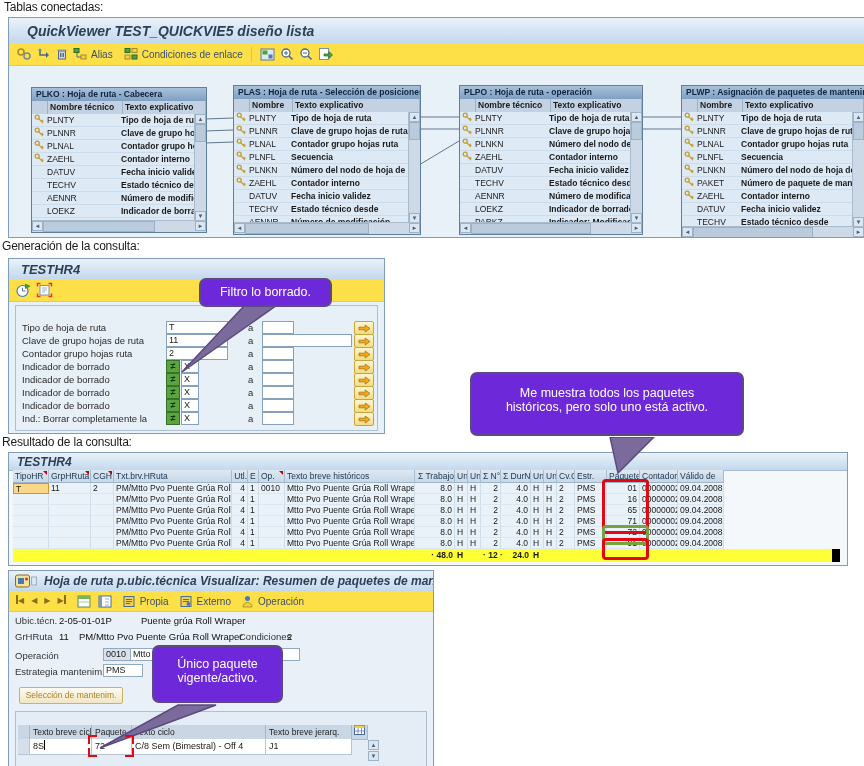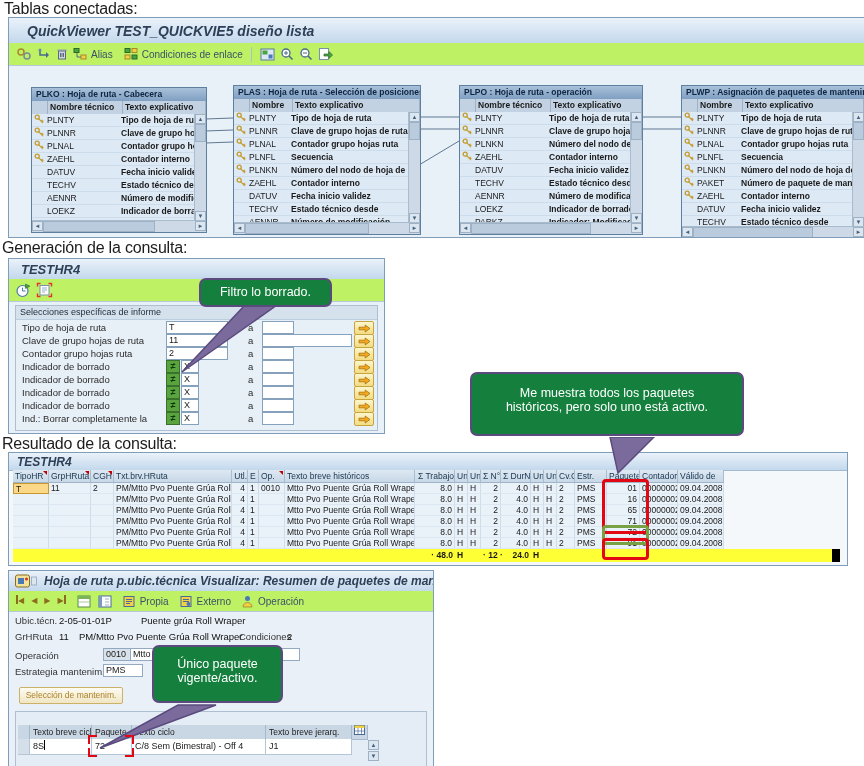--- a/index.html
+++ b/index.html
@@ -1,26 +1,26 @@
 <!DOCTYPE html>
 <html><head>
 <meta charset="utf-8">
 <style>
   html,body{margin:0;padding:0}
   body{width:864px;height:766px;position:relative;overflow:hidden;background:#fff;
        font-family:"Liberation Sans",sans-serif;color:#1a1a1a}
   .abs{position:absolute}
-  .heading{position:absolute;font-size:16px;color:#1c1c1c;letter-spacing:-0.2px}
+  .heading{position:absolute;font-size:12px;color:#1c1c1c;letter-spacing:-0.2px}
   
   .sapwin{position:absolute;border:1px solid #7f9db9;background:#e8f0f8;overflow:hidden}
   .titlebar{position:absolute;left:0;right:0;top:0;background:linear-gradient(#eaf2fa,#c3d8ec);
             border-bottom:1px solid #a3bad0;display:flex;align-items:center}
   .titletext{font-weight:bold;font-style:italic;color:#2e4058}
   .toolbar{position:absolute;left:0;right:0;display:flex;align-items:center;gap:5px;
-           background:#bef264;border-bottom:1px solid #b6c8da;padding-left:7px}
+           background:#fde047;border-bottom:1px solid #b6c8da;padding-left:7px}
   .tbicon{display:inline-flex;align-items:center;justify-content:center}
   .tblabel{font-size:10px;color:#3c5068;margin-left:-2px}
   .tbsep{width:1px;height:15px;background:#aebfd1;margin:0 3px}
   
   .panel{position:absolute;border:1px solid #5f7f9f;background:#7dd3fc;overflow:hidden}
   .ptitle{height:13px;line-height:13px;background:linear-gradient(#a9c1da,#7f9fc2);
           color:#0e2440;font-size:8.5px;font-weight:bold;padding-left:4px;white-space:nowrap;overflow:hidden}
   .pcols{display:flex;height:13px;line-height:13px;background:#c2d2e2;border-bottom:1px solid #8fa6bc;
          font-size:8.5px;font-weight:bold}
   .pcols span{border-right:1px solid #9db2c6;padding-left:2px;white-space:nowrap;overflow:hidden}
@@ -67,21 +67,21 @@
       white-space:nowrap;overflow:hidden;box-sizing:border-box}
   .hsort:after{content:"";position:absolute;right:1px;top:1px;border-left:4px solid transparent;border-top:4px solid #c00000}
   .rc{font-size:8.5px;line-height:11px;height:11px;background:#e9f1f9;border-right:1px solid #cfdde9;
       border-bottom:1px solid #dce7f1;padding:0 2px;white-space:nowrap;overflow:hidden;box-sizing:border-box}
   .cur{background:#fbd887;border:1px solid #c9972f}
   .tr{text-align:right}
   .rtotal{position:absolute;background:#ffff35}
   .tc{font-size:8.5px;font-weight:bold;line-height:13px;height:13px;padding:0 2px;white-space:nowrap;box-sizing:border-box}
   
   .annobox{position:absolute;border-radius:4px;z-index:6}
-  .callout{position:absolute;background:#15803d;border:2px solid #5a4a7e;border-radius:7px;color:#fff;
+  .callout{position:absolute;background:#6d28d9;border:2px solid #5a4a7e;border-radius:7px;color:#fff;
            text-align:center;z-index:8;font-size:12.5px}
   .ctail{position:absolute;z-index:7}
   
   .dlabel{position:absolute;font-size:9.5px;color:#333;white-space:nowrap}
   .dvalue{position:absolute;font-size:9.5px;color:#111;white-space:nowrap}
   .dinput{position:absolute;background:#fff;border:1px solid #92aac1;font-size:9px;line-height:11px;padding-left:2px;
           white-space:nowrap;overflow:hidden}
   .dgray{background:#d9e1ea}
   .mbtn{position:absolute;background:linear-gradient(#fdfbf2,#f1e6c4);border:1px solid #cbb269;border-radius:2px;
         font-size:8.5px;color:#ab8127;text-align:center;line-height:14px}
@@ -530,21 +530,20 @@
           <g stroke="#e23333" stroke-width="1.4" fill="none">
             <path d="M1.5 4.5 V1.5 H4.5"></path>
             <path d="M12.5 1.5 h3 v3"></path>
             <path d="M15.5 11.5 v3 h-3"></path>
             <path d="M4.5 14.5 h-3 v-3"></path>
           </g>
         </svg>
       </span>
   </div>
   <div class="groupbox" style="left:6px;top:46px;width:361px;height:124px">
-    <div class="grouphdr">Selecciones específicas de informe</div>
     <div id="genrows" style="position:absolute;left:0;right:0;top:15px">
         <div class="grow">
           <span class="glabel">Tipo de hoja de ruta</span>
           <span class="vinput">T</span>
           <span class="alabel">a</span>
           <span class="ainput"></span>
           <span class="arrbtn">
             <svg width="13" height="9" viewBox="0 0 13 9">
               <path d="M1 3.2 h6.2 V1 L12 4.5 7.2 8 V5.8 H1 z" fill="#f5a81c" stroke="#a87414" stroke-width="0.8"></path>
             </svg>

